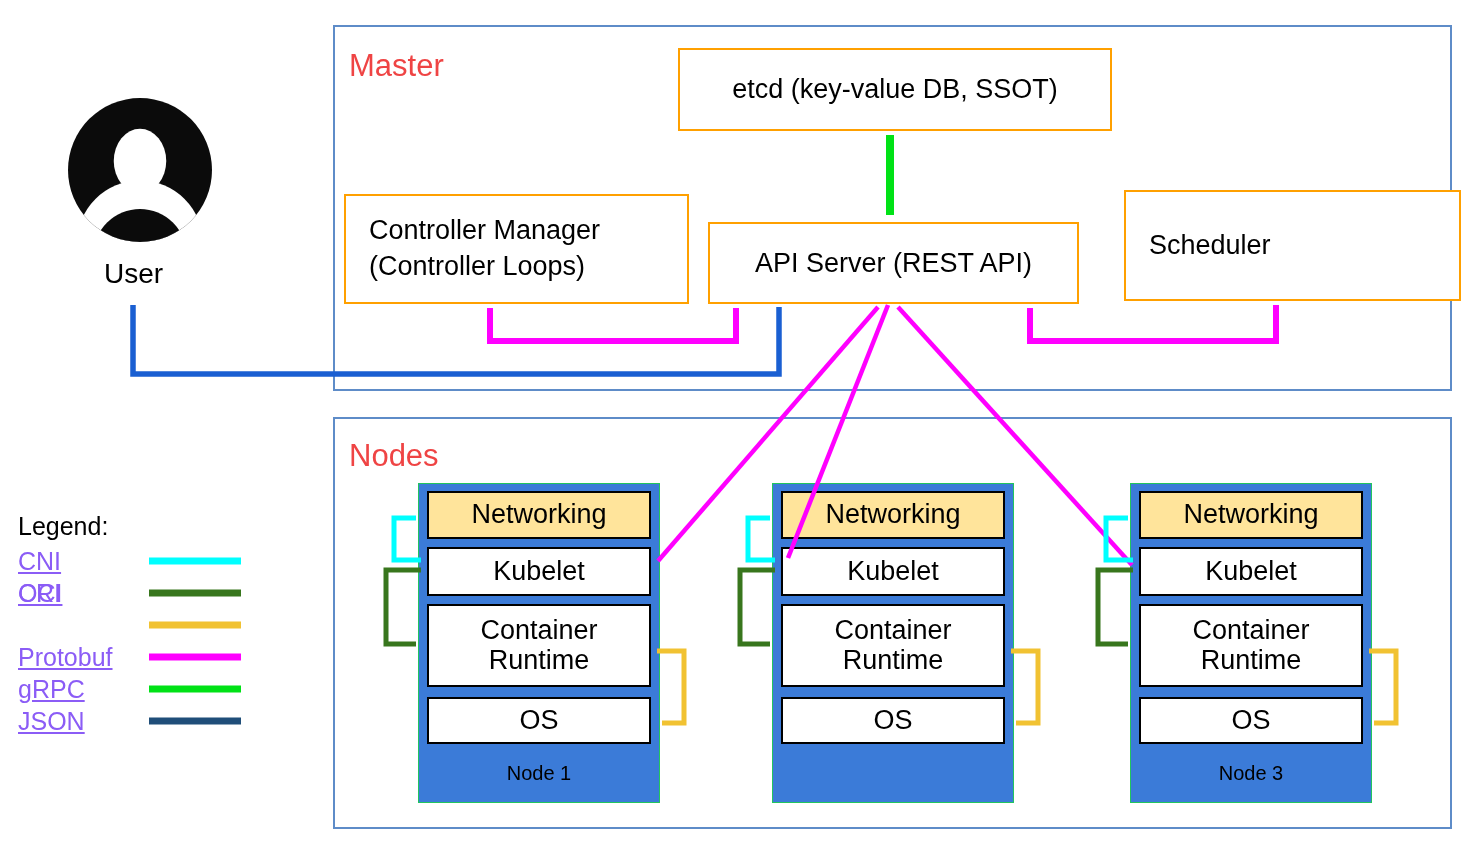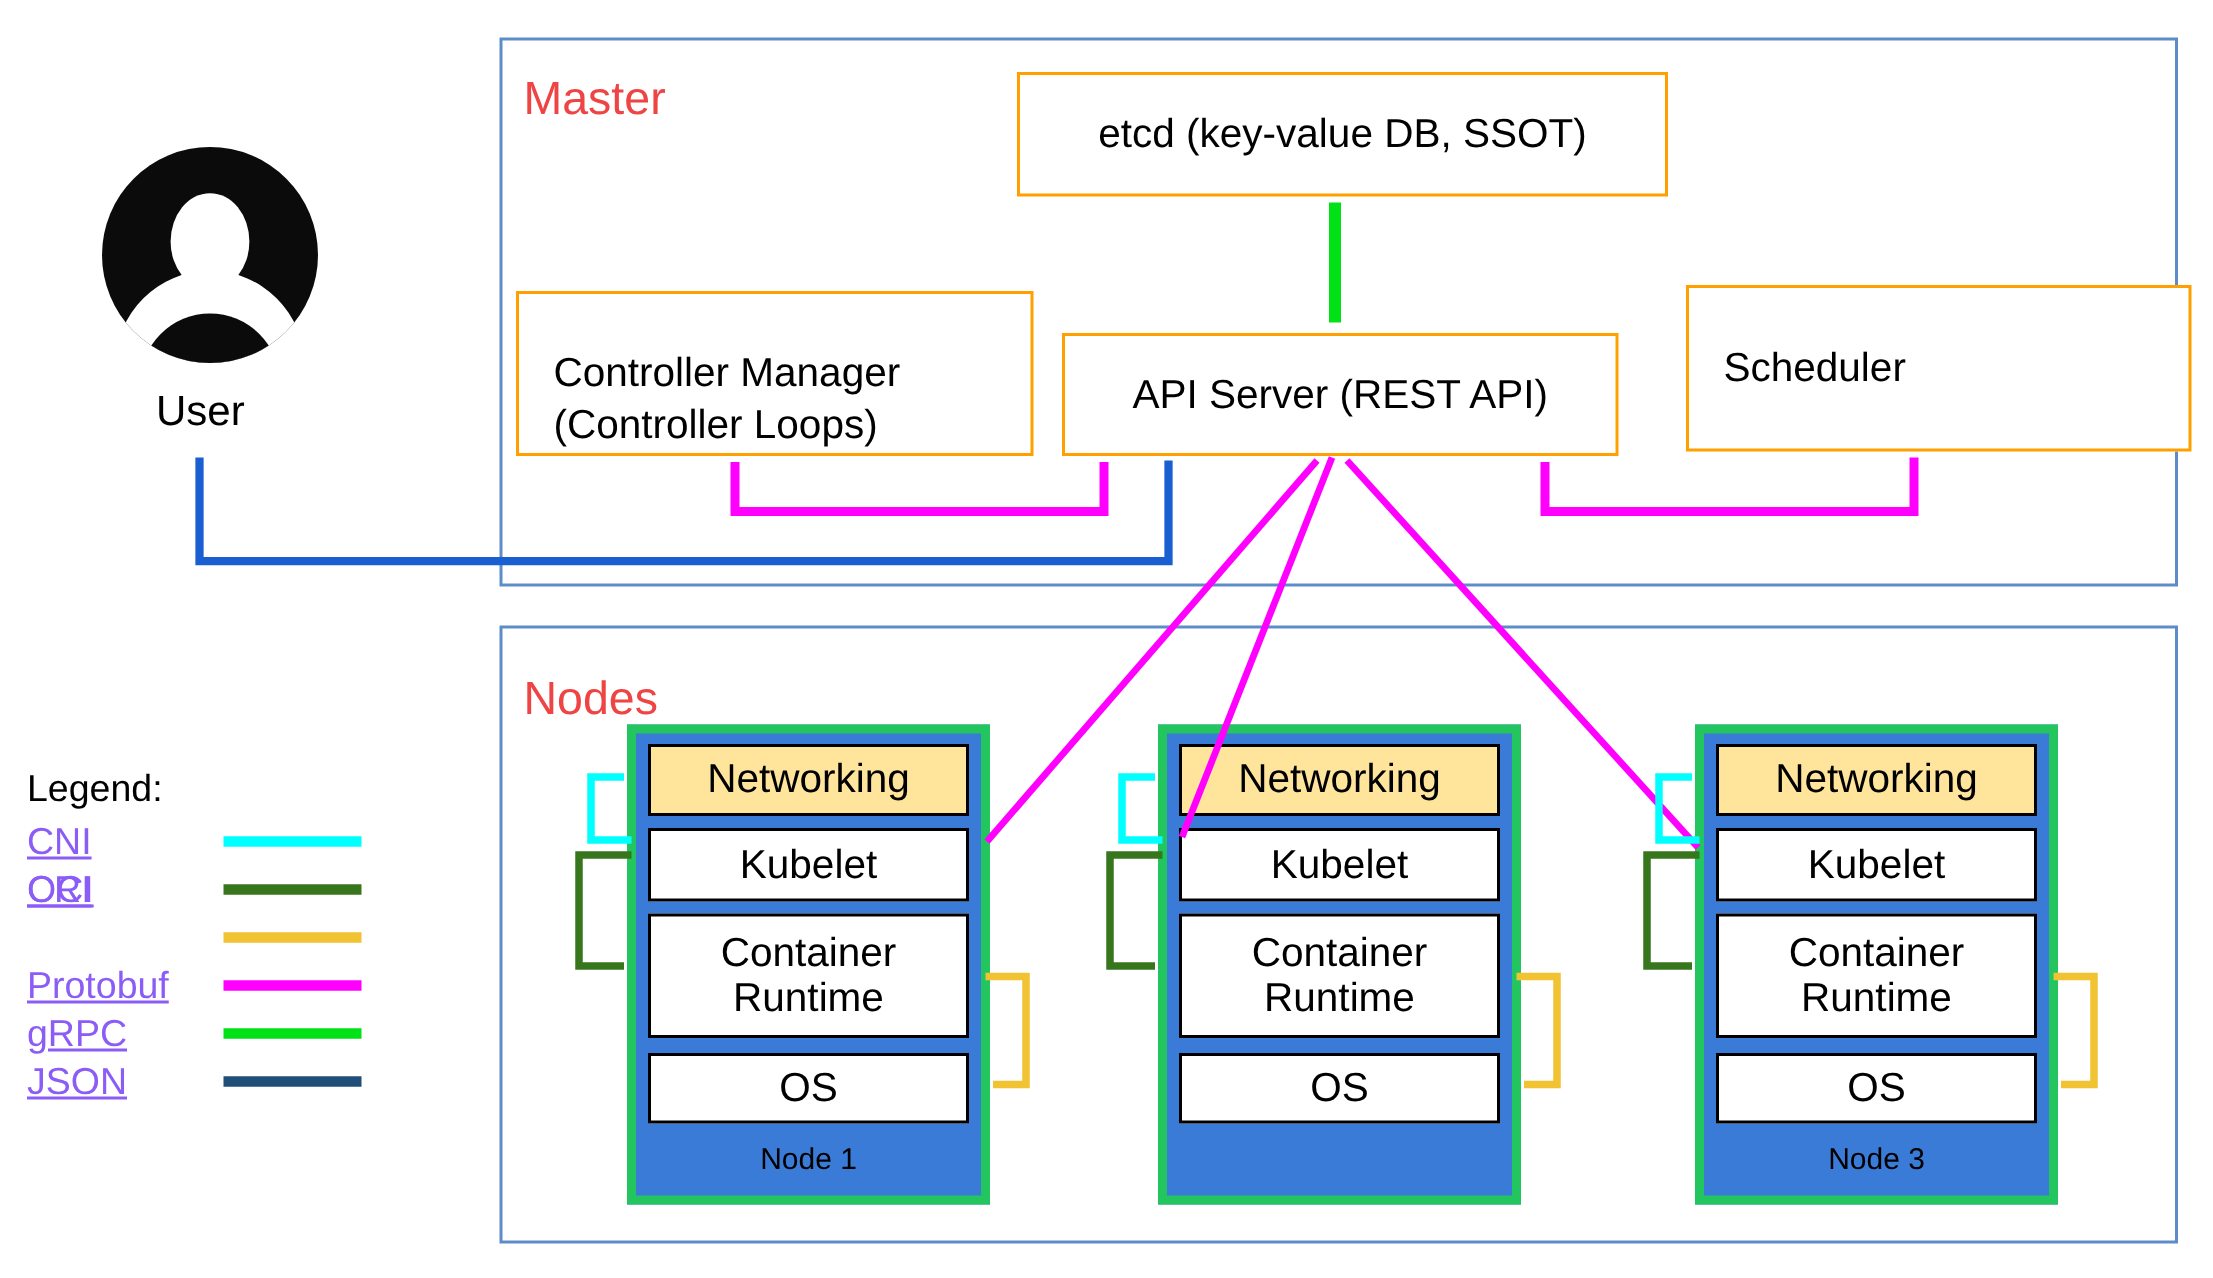--- a/index.html
+++ b/index.html
@@ -11,21 +11,21 @@
   
   .frame{position:absolute;border:2.5px solid #5E8CC8;background:transparent;}
   .section-title{position:absolute;font-size:31px;color:#ef4444;}
   
   .obox{position:absolute;border:2.5px solid #FFA000;background:#fff;font-size:27px;
         display:flex;flex-direction:column;justify-content:center;}
   .obox.center{align-items:center;text-align:center;}
   .obox.leftpad{padding-left:23px;line-height:1.32;}
   
   .node{position:absolute;top:483px;width:242px;height:320px;background:#3B7BD8;
-        border:6px solid #22c55e;box-sizing:border-box;}
+        border:1px solid #22c55e;box-sizing:border-box;}
   .nrow{position:absolute;left:8px;right:8px;background:#fff;border:2.5px solid #000;
         box-sizing:border-box;display:flex;align-items:center;justify-content:center;
         font-size:27px;text-align:center;line-height:1.12;}
   .nrow.tan{background:#FFE49B;}
   .nrow .wrapnarrow{display:inline-block;max-width:175px;}
   .nlabel{position:absolute;left:0;right:0;top:261px;bottom:0;color:#000000;font-size:20px;
         display:flex;align-items:center;justify-content:center;}
   
   .user-label{position:absolute;font-size:28px;}
   
@@ -58,35 +58,35 @@
   </div>
   <div class="user-label" style="left:104px;top:258px;">User</div>
 
   <div class="frame" style="left:333px;top:25px;width:1115px;height:362px;"></div>
   <div class="section-title" style="left:349px;top:48px;">Master</div>
 
   <div class="obox center" style="left:678px;top:48px;width:430px;height:79px;">
     <span>etcd (key-value DB, SSOT)</span>
   </div>
 
-  <div class="obox leftpad" style="left:344px;top:194px;width:318px;height:106px;justify-content:flex-end;">
+  <div class="obox leftpad" style="left:344px;top:194px;width:318px;height:106px;">
     <span>Controller Manager</span>
     <span>(Controller Loops)</span>
   </div>
 
   <div class="obox center" style="left:708px;top:222px;width:367px;height:78px;">
     <span>API Server (REST API)</span>
   </div>
 
   <div class="obox leftpad" style="left:1124px;top:190px;width:310px;height:107px;gap:29px;">
     <span>Scheduler</span>
   </div>
 
   <div class="frame" style="left:333px;top:417px;width:1115px;height:408px;"></div>
-  <div class="section-title" style="left:349px;top:448px;">Nodes</div>
+  <div class="section-title" style="left:349px;top:438px;">Nodes</div>
 
   <div class="node" style="left:418px;">
     <div class="nrow tan" style="top:6.5px;height:48px;">
       <span>Networking</span>
       </div>
     <div class="nrow" style="top:62.5px;height:49px;">
       <span>Kubelet</span>
       </div>
     <div class="nrow" style="top:119.5px;height:83px;">
       <span class="wrapnarrow">Container Runtime</span>

